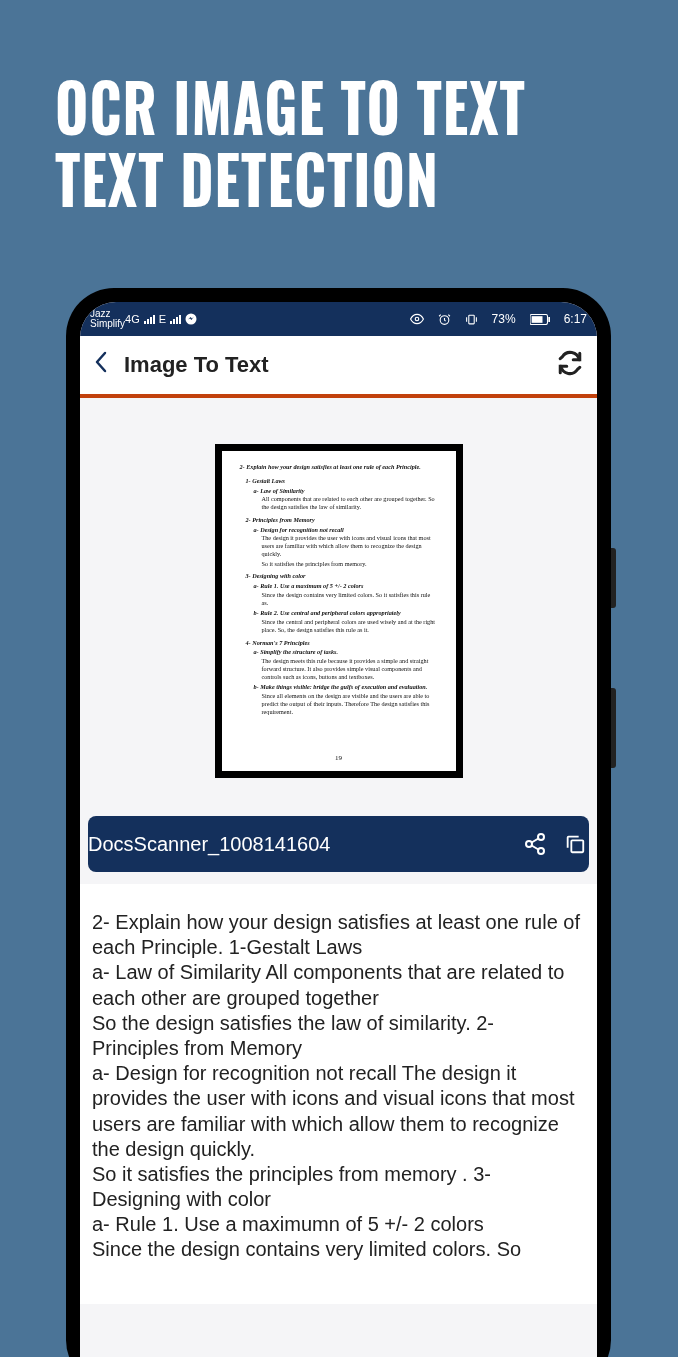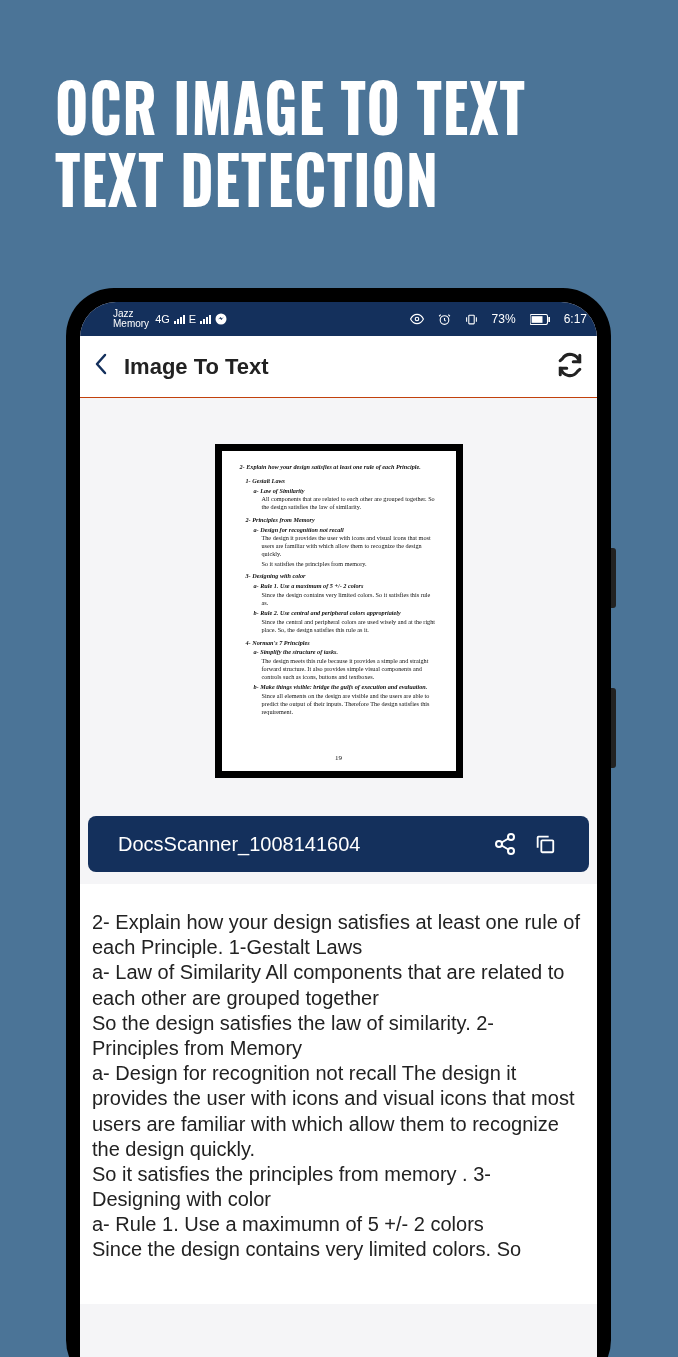--- a/index.html
+++ b/index.html
@@ -54,21 +54,21 @@
     .status-bar {
       height: 34px;
       background: #14305c;
       color: #fff;
       display: flex;
       justify-content: space-between;
       align-items: center;
       padding: 0 10px;
       font-size: 12px;
     }
-    .status-left { display: flex; align-items: center; gap: 6px; margin-left: 23px; }
+    .status-left { display: flex; align-items: center; gap: 0; }
     .carrier {
       font-size: 10px;
       line-height: 1;
       display: flex;
       flex-direction: column;
     }
     .status-icons-left { display: flex; align-items: center; gap: 4px; font-size: 11px; }
     .status-right { display: flex; align-items: center; gap: 14px; font-size: 12px; }
     .signal-bars {
       display: inline-flex; align-items: flex-end; gap: 1px; height: 10px;
@@ -78,21 +78,21 @@
     .signal-bars span:nth-child(2){height:5px}
     .signal-bars span:nth-child(3){height:7px}
     .signal-bars span:nth-child(4){height:9px}
     .app-bar {
       height: 62px;
       background: #fff;
       display: flex;
       align-items: center;
       padding: 0 14px;
       gap: 16px;
-      border-bottom: 1px solid #c2410c;
+      border-bottom: 4px solid #c2410c;
     }
     .back-icon {
       color: #14305c;
       font-size: 22px;
       font-weight: 300;
       cursor: pointer;
     }
     .app-title {
       flex: 1;
       color: #222;
@@ -137,21 +137,21 @@
       font-size: 7px;
     }
     .result-header {
       margin: 0 8px;
       background: #14305c;
       color: #fff;
       border-radius: 8px;
       height: 56px;
       display: flex;
       align-items: center;
-      padding: 0 30px;
+      padding: 0 0;
       gap: 12px;
     }
     .result-filename {
       flex: 1;
       font-size: 20px;
       font-weight: 400;
     }
     .icon-btn {
       color: #fff;
       cursor: pointer;
@@ -181,21 +181,21 @@
 
 <div class="phone-frame">
   <div class="phone-side-btn one"></div>
   <div class="phone-side-btn two"></div>
   <div class="screen">
 
     <div class="status-bar">
       <div class="status-left">
         <div class="carrier">
           <span>Jazz</span>
-          <span>Memory</span>
+          <span>Simplify</span>
         </div>
         <div class="status-icons-left">
           <span>4G</span>
           <span class="signal-bars">
               <span></span>
               <span></span>
               <span></span>
               <span></span>
             </span>
           <span>E</span>

